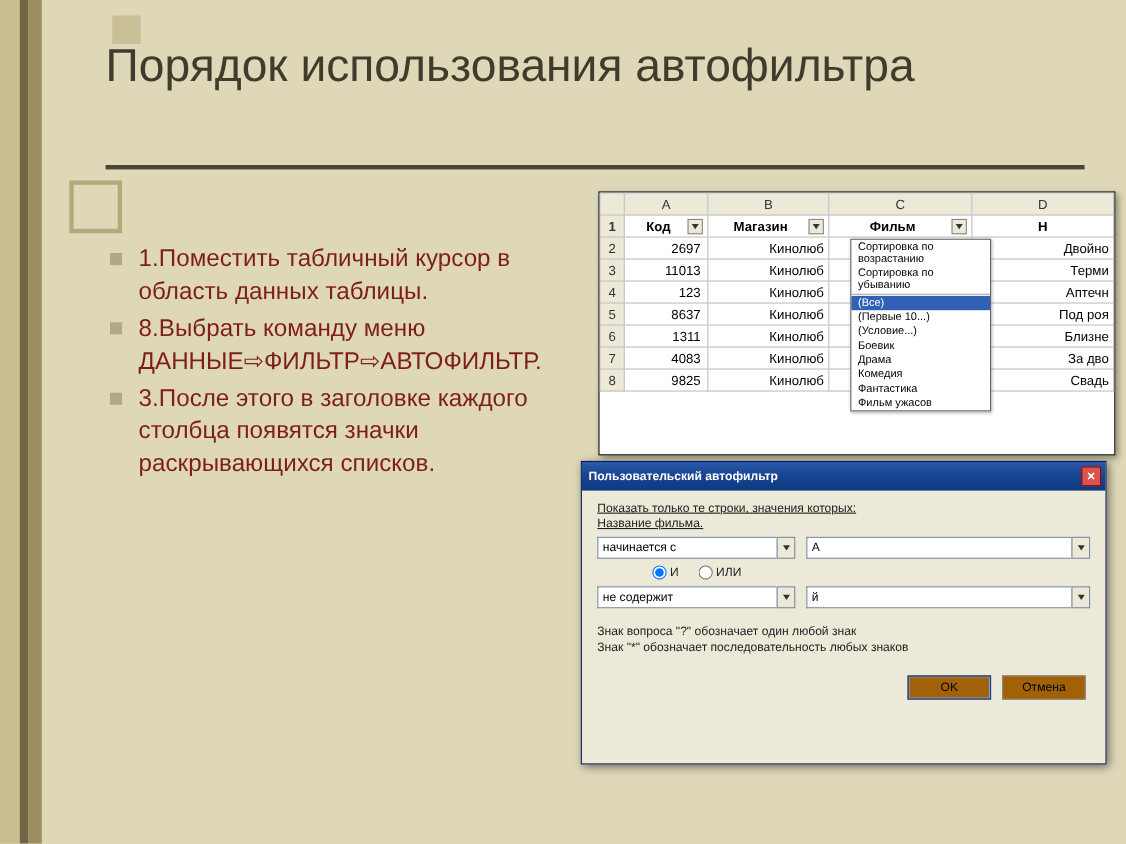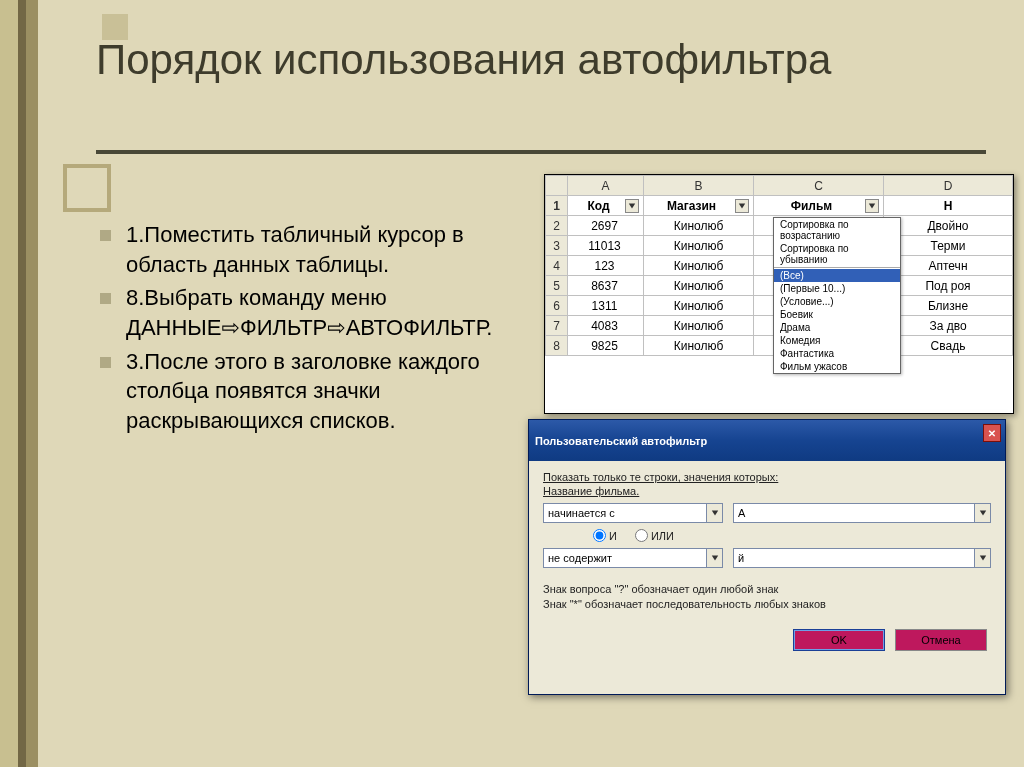--- a/index.html
+++ b/index.html
@@ -31,39 +31,39 @@
   }
   .title-rule {
     position: absolute; left: 96px; top: 150px; width: 890px; height: 4px;
     background: #494837;
   }
 
   .content { position: absolute; left: 96px; top: 220px; width: 430px; }
   .bullet-list { list-style: none; }
   .bullet-list li {
     position: relative; padding-left: 30px; margin-bottom: 4px;
-    color: #000000; font-size: 22px; line-height: 1.35;
+    color: #7f1d1d; font-size: 22px; line-height: 1.35;
   }
   .bullet-list li::before {
     content: ""; position: absolute; left: 4px; top: 10px;
     width: 11px; height: 11px; background: #b0a985;
   }
 
   
   .excel {
     position: absolute; left: 544px; top: 174px; width: 470px; height: 240px;
     background: #fff; border: 1px solid #000;
     box-shadow: 2px 2px 6px rgba(0,0,0,0.4);
     font-size: 12px;
     overflow: hidden;
   }
   .excel table { border-collapse: collapse; width: 100%; }
   .excel td, .excel th {
     border: 1px solid #c0c0c0; padding: 2px 4px; height: 20px;
-    background: #fff; font-size: 12px; text-align: center;
+    background: #fff; font-size: 12px; text-align: right;
   }
   .excel .colhdr, .excel .rowhdr {
     background: #ece9d8; text-align: center; font-weight: 400; color: #333;
   }
   .excel .hdr-row td { font-weight: bold; text-align: center; }
   .excel .num { padding-right: 6px; }
   .filter-btn {
     float: right; width: 14px; height: 14px; background: #ece9d8;
     border: 1px solid #888; display: inline-flex; align-items: center; justify-content: center;
   }
@@ -79,21 +79,21 @@
   .dropdown-menu .sep { border-top: 1px solid #aaa; margin: 1px 0; }
 
   
   .dialog {
     position: absolute; left: 528px; top: 419px; width: 478px; height: 276px;
     background: #ece9d8; border: 1px solid #001a57;
     box-shadow: 2px 2px 8px rgba(0,0,0,0.5);
     font-size: 11px;
   }
   .dialog .titlebar {
-    height: 41px;
+    height: 26px;
     background: linear-gradient(to bottom, #2c59a8 0%, #164491 50%, #0f3a82 100%);
     color: #fff; display: flex; align-items: center; padding: 0 6px;
     font-weight: bold; position: relative;
   }
   .dialog .close-btn {
     position: absolute; right: 4px; top: 4px; width: 18px; height: 18px;
     background: #d9534f; border: 1px solid #7a0f0a; color: #fff;
     display: flex; align-items: center; justify-content: center; font-size: 10px;
   }
   .dialog-body { padding: 10px 14px; color: #222; }
@@ -107,21 +107,21 @@
   .combo .dd {
     width: 17px; border: 1px solid #7a8aa8; background: #ece9d8;
     display: flex; align-items: center; justify-content: center;
   }
   .radio-row { display: flex; gap: 18px; margin: 6px 0 6px 50px; font-size: 11px; align-items: center; }
   .radio-row label { display: flex; align-items: center; gap: 3px; }
   .radio-row input[type=radio] { margin: 0; }
   .hint { margin-top: 14px; font-size: 11px; line-height: 1.4; }
   .btn-row { display: flex; gap: 10px; justify-content: flex-end; margin-top: 16px; padding-right: 4px; }
   .winbtn {
-    width: 92px; height: 22px; background: #be185d; border: 1px solid #888;
+    width: 76px; height: 22px; background: #a16207; border: 1px solid #888;
     font-size: 11px; cursor: pointer;
   }
   .winbtn:first-child { border: 1px solid #1a3f96; box-shadow: 0 0 0 1px #6da0e8 inset; }
 </style>
 </head>
 <body>
 
 <div class="side-bars">
   <div class="b1"></div>
     <div class="b2"></div>

